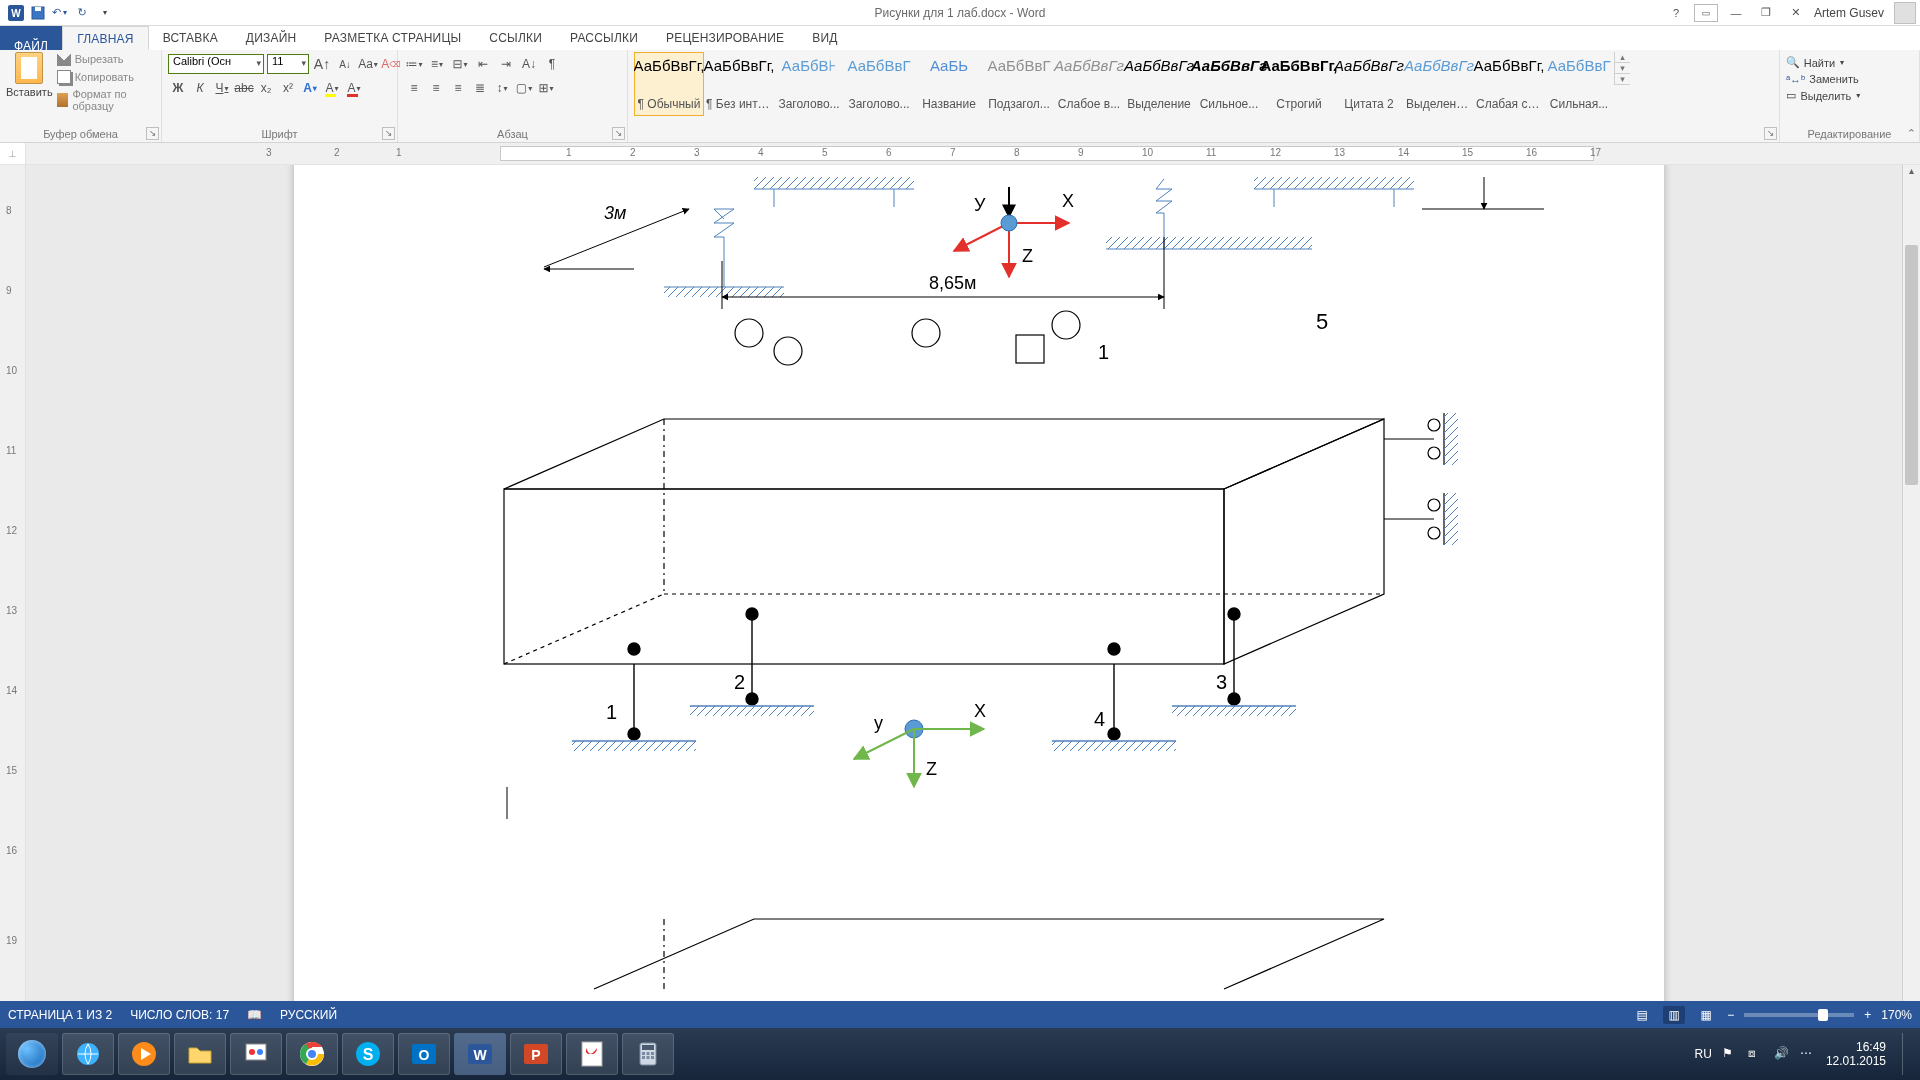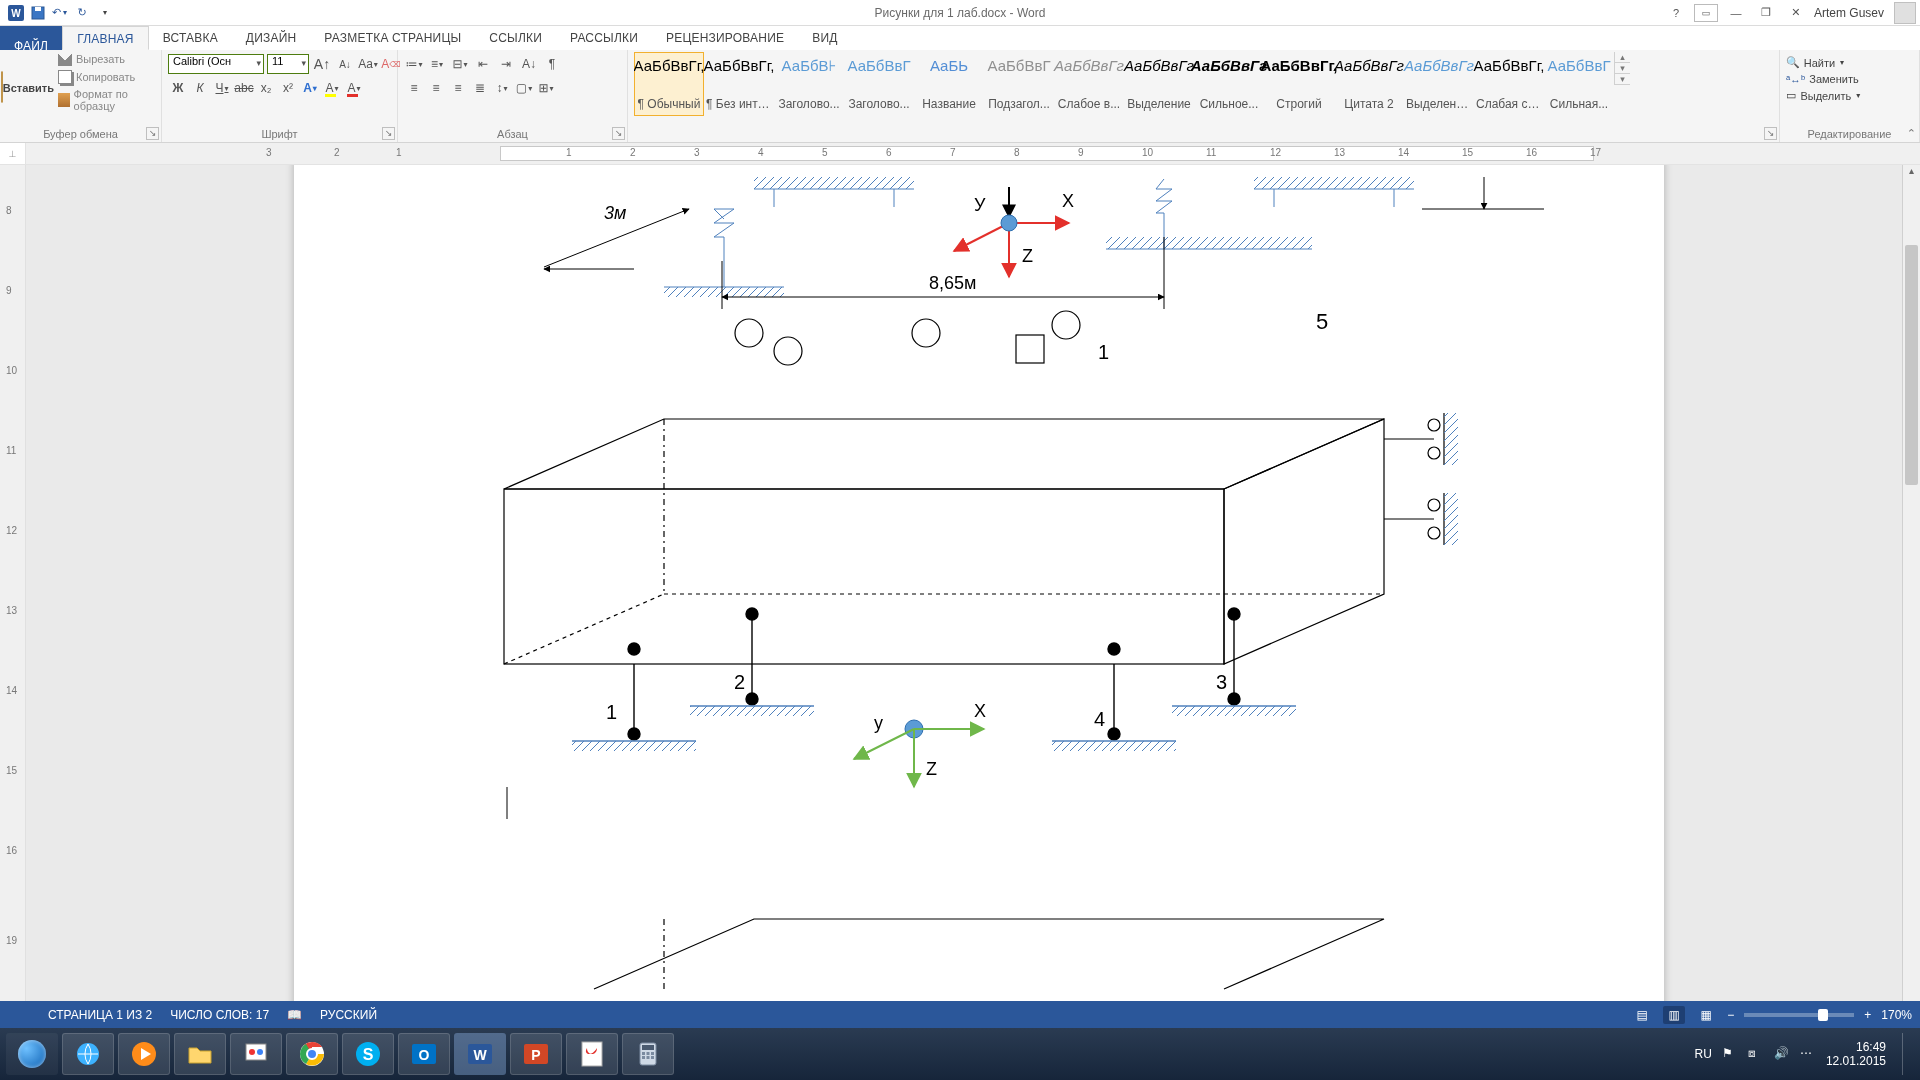--- a/index.html
+++ b/index.html
@@ -19,21 +19,21 @@
 .tab.file{background:#2b579a;color:#fff;padding:12px 14px;}
 .tab.active{border:1px solid #d4d4d4;border-bottom:1px solid #f5f5f5;color:#2b579a;background:#f5f5f5;}
 
 .ribbon{height:93px;background:#f5f5f5;border-bottom:1px solid #d4d4d4;display:flex;position:relative;}
 .group{display:flex;flex-direction:column;justify-content:space-between;border-right:1px solid #e0e0e0;padding:2px 6px 0;position:relative;}
 .group .label{font-size:11px;color:#777;text-align:center;padding:2px 0;}
 .group .body{flex:1;display:flex;align-items:flex-start;}
 .dialoglauncher{position:absolute;right:2px;bottom:2px;width:13px;height:13px;border:1px solid #bfbfbf;font-size:9px;line-height:11px;text-align:center;color:#777;}
 
 .g-clip{width:162px;}
-.paste{display:flex;flex-direction:row;align-items:center;justify-content:flex-end;width:48px;height:70px;font-weight:bold;}
+.paste{display:flex;flex-direction:column;align-items:center;justify-content:flex-start;width:48px;height:70px;}
 .paste .ico{width:28px;height:32px;background:linear-gradient(#ffd27f,#ffb84d);border:1px solid #c0944a;border-radius:2px;position:relative;}
 .paste .ico:before{content:"";position:absolute;left:5px;top:4px;right:5px;bottom:4px;background:#fff;}
 .paste .txt{font-size:11px;color:#444;margin-top:2px;}
 .cliplist{display:flex;flex-direction:column;justify-content:center;gap:4px;margin-left:4px;font-size:11px;color:#888;}
 .cliplist div{display:flex;gap:4px;align-items:center;}
 .miniico{width:14px;height:14px;display:inline-block;}
 .ico-cut{background:linear-gradient(45deg,#888 45%,transparent 45%),linear-gradient(-45deg,#888 45%,transparent 45%);}
 .ico-copy{border:1px solid #888;background:#fff;box-shadow:2px 2px 0 #888;}
 .ico-brush{background:linear-gradient(#e0a050,#b07030);}
 
@@ -89,21 +89,21 @@
 .vr .vt{position:absolute;left:6px;font-size:10px;color:#777;}
 .canvas{flex:1;position:relative;overflow:hidden;}
 .page{position:absolute;left:268px;top:-6px;width:1370px;height:1600px;background:#fff;box-shadow:0 0 8px rgba(0,0,0,.25);}
 .vscroll{width:18px;background:#f0f0f0;border-left:1px solid #d0d0d0;position:relative;}
 .vthumb{position:absolute;left:2px;right:2px;top:80px;height:240px;background:#c6c6c6;border-radius:2px;}
 .vsa{position:absolute;left:0;right:0;height:16px;text-align:center;font-size:10px;color:#666;}
 
 .drawing{position:absolute;left:0;top:0;}
 
 .status{position:absolute;left:0;right:0;bottom:52px;height:27px;background:#2b579a;color:#fff;display:flex;align-items:center;font-size:12px;padding:0 8px;justify-content:space-between;}
-.status .l{display:flex;gap:18px;align-items:center;margin-left:40px;}
+.status .l{display:flex;gap:18px;align-items:center;}
 .status .r{display:flex;gap:10px;align-items:center;}
 .viewbtn{width:22px;height:18px;display:flex;align-items:center;justify-content:center;border-radius:2px;}
 .viewbtn.active{background:#1e3f73;}
 .zslider{width:110px;height:4px;background:#6a8ab8;position:relative;}
 .zslider .th{position:absolute;top:-4px;left:74px;width:10px;height:12px;background:#fff;border-radius:2px;}
 
 .taskbar{position:absolute;left:0;right:0;bottom:0;height:52px;background:linear-gradient(#2a3b52,#16253a);display:flex;align-items:center;padding:0 6px;justify-content:space-between;}
 .tasks{display:flex;gap:4px;align-items:center;}
 .tbtn{width:52px;height:42px;display:flex;align-items:center;justify-content:center;border-radius:3px;background:rgba(255,255,255,.05);}
 .tbtn.pinned{background:rgba(255,255,255,.12);box-shadow:inset 0 0 0 1px rgba(255,255,255,.15);}

